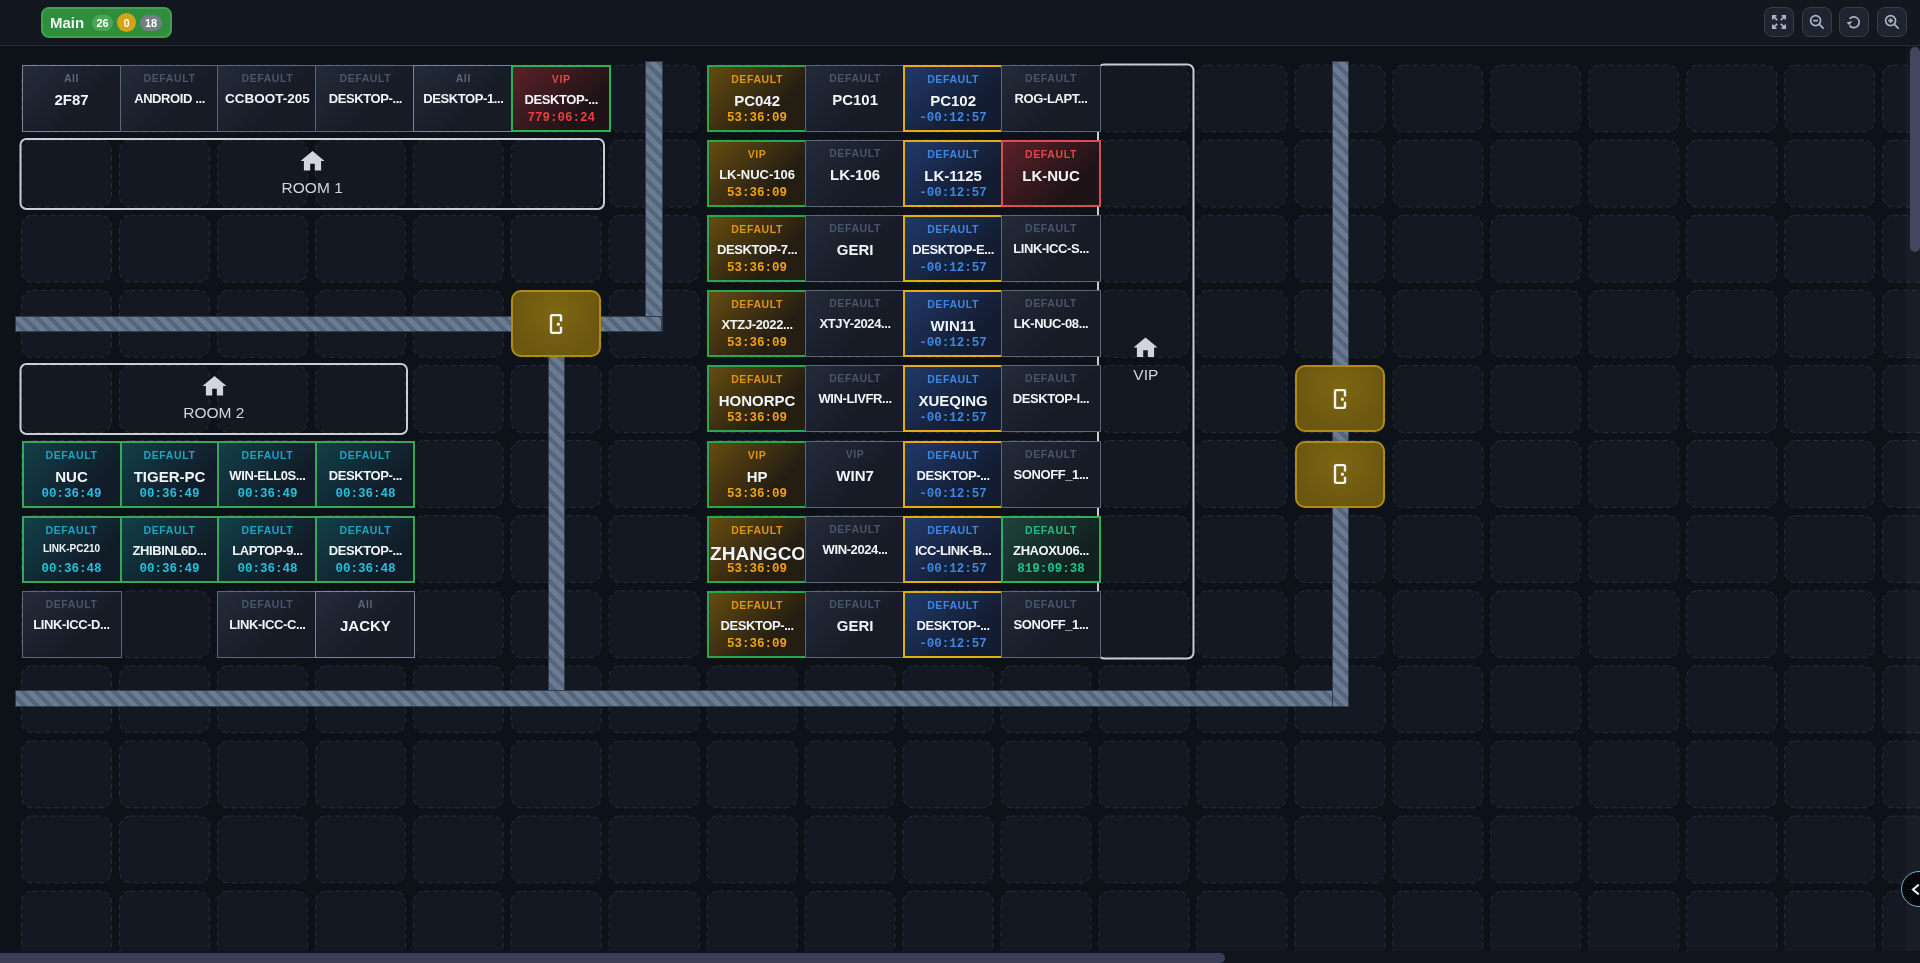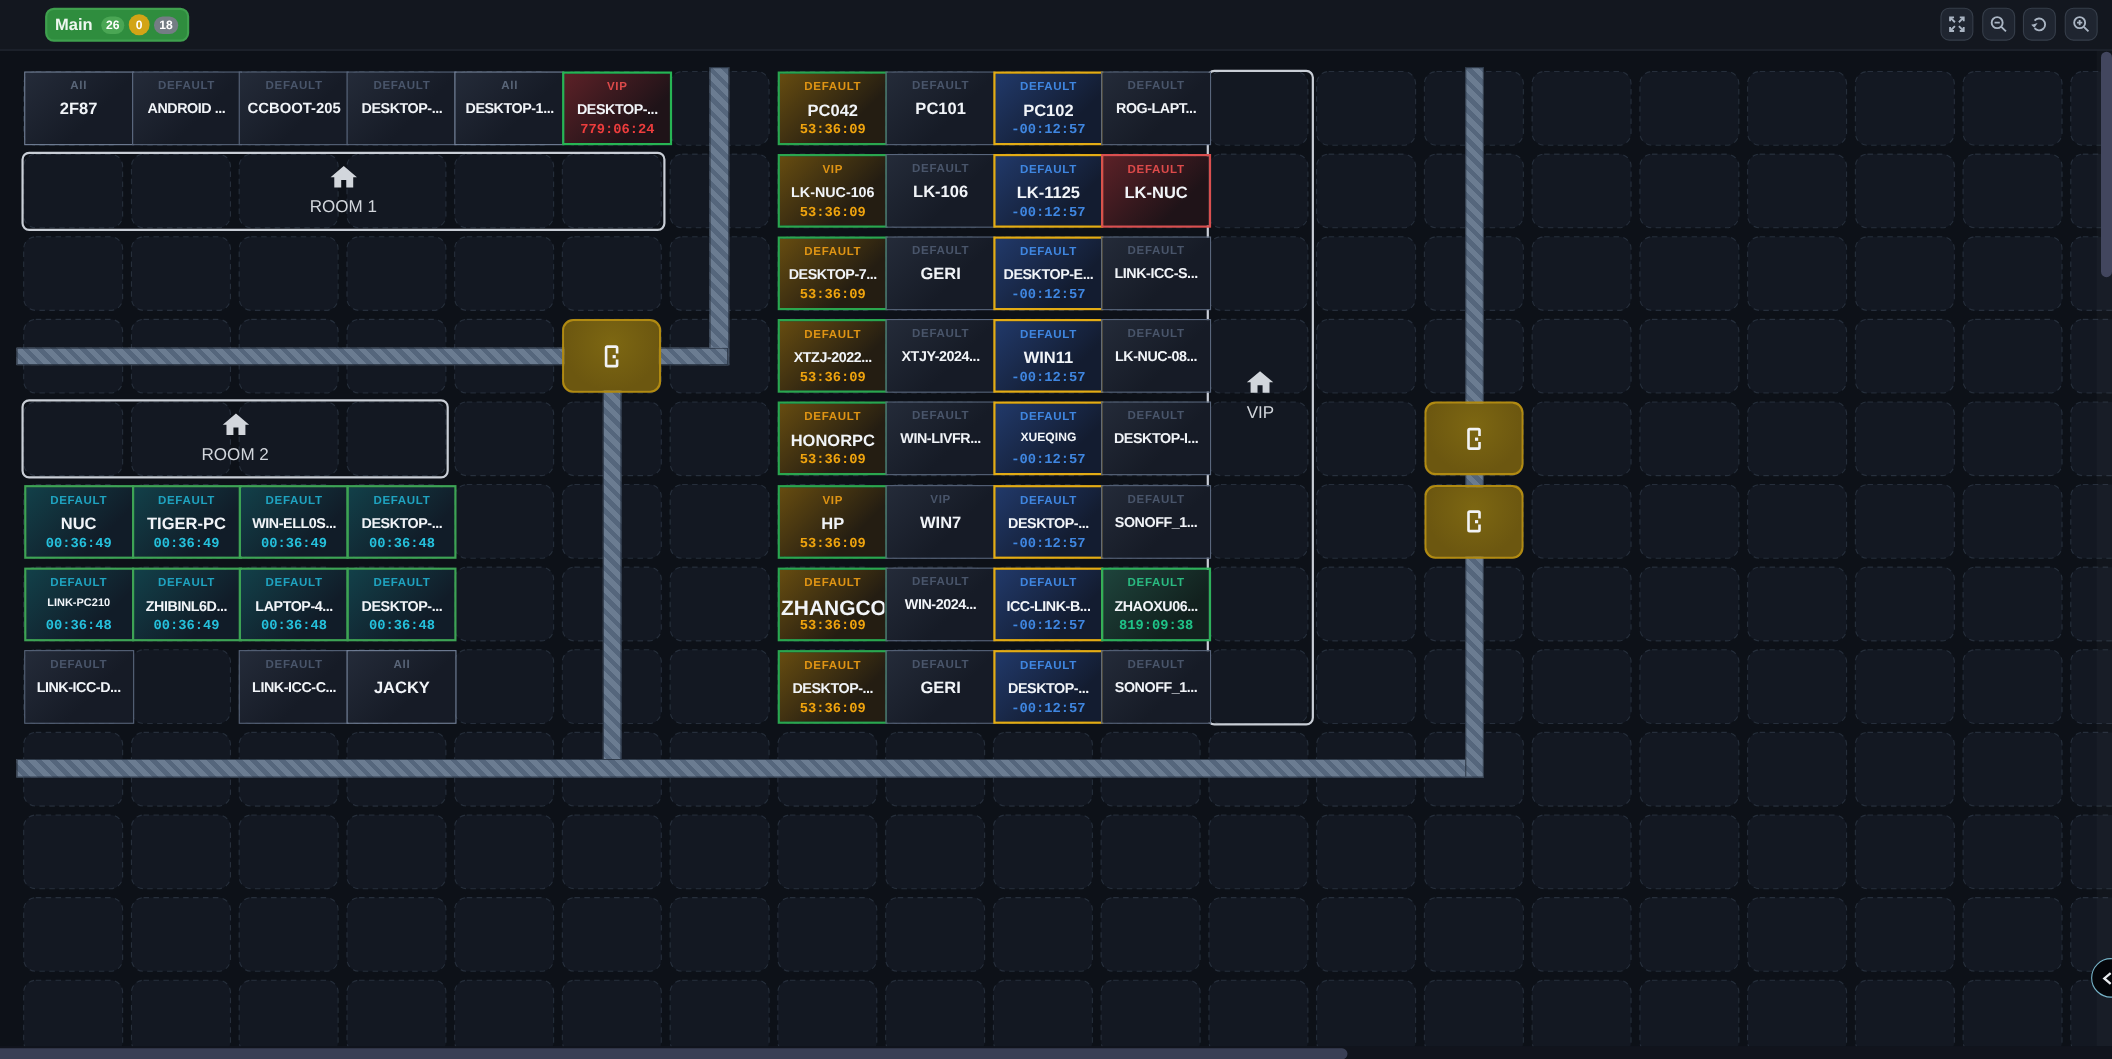--- a/index.html
+++ b/index.html
@@ -417,21 +417,21 @@
       <div class="lb">DEFAULT</div>
       <div class="nm" style="font-size:15.0px">HONORPC</div>
       <div class="tm">53:36:09</div>
     </div>
     <div class="cd dark" style="left:805.1px;top:365.4px">
       <div class="lb">DEFAULT</div>
       <div class="nm" style="font-size:13.0px;letter-spacing:-0.4px">WIN-LIVFR...</div>
     </div>
     <div class="cd blue" style="left:903.1px;top:365.4px">
       <div class="lb">DEFAULT</div>
-      <div class="nm" style="font-size:11px">XUEQING</div>
+      <div class="nm" style="font-size:15.0px">XUEQING</div>
       <div class="tm">-00:12:57</div>
     </div>
     <div class="cd dark" style="left:1001.0px;top:365.4px">
       <div class="lb">DEFAULT</div>
       <div class="nm" style="font-size:13.0px;letter-spacing:-0.4px">DESKTOP-I...</div>
     </div>
     <div class="cd amber" style="left:707.1px;top:440.5px">
       <div class="lb">VIP</div>
       <div class="nm" style="font-size:15.0px">HP</div>
       <div class="tm">53:36:09</div>
@@ -511,21 +511,21 @@
       <div class="nm" style="font-size:10px">LINK-PC210</div>
       <div class="tm">00:36:48</div>
     </div>
     <div class="cd teal" style="left:119.5px;top:515.6px">
       <div class="lb">DEFAULT</div>
       <div class="nm" style="font-size:13.0px;letter-spacing:-0.4px">ZHIBINL6D...</div>
       <div class="tm">00:36:49</div>
     </div>
     <div class="cd teal" style="left:217.4px;top:515.6px">
       <div class="lb">DEFAULT</div>
-      <div class="nm" style="font-size:13.0px;letter-spacing:-0.4px">LAPTOP-4...</div>
+      <div class="nm" style="font-size:13.0px;letter-spacing:-0.4px">LAPTOP-9...</div>
       <div class="tm">00:36:48</div>
     </div>
     <div class="cd teal" style="left:315.4px;top:515.6px">
       <div class="lb">DEFAULT</div>
       <div class="nm" style="font-size:13.0px;letter-spacing:-0.4px">DESKTOP-...</div>
       <div class="tm">00:36:48</div>
     </div>
     <div class="cd dark" style="left:21.5px;top:590.7px">
       <div class="lb">DEFAULT</div>
       <div class="nm" style="font-size:13.0px;letter-spacing:-0.4px">LINK-ICC-D...</div>

